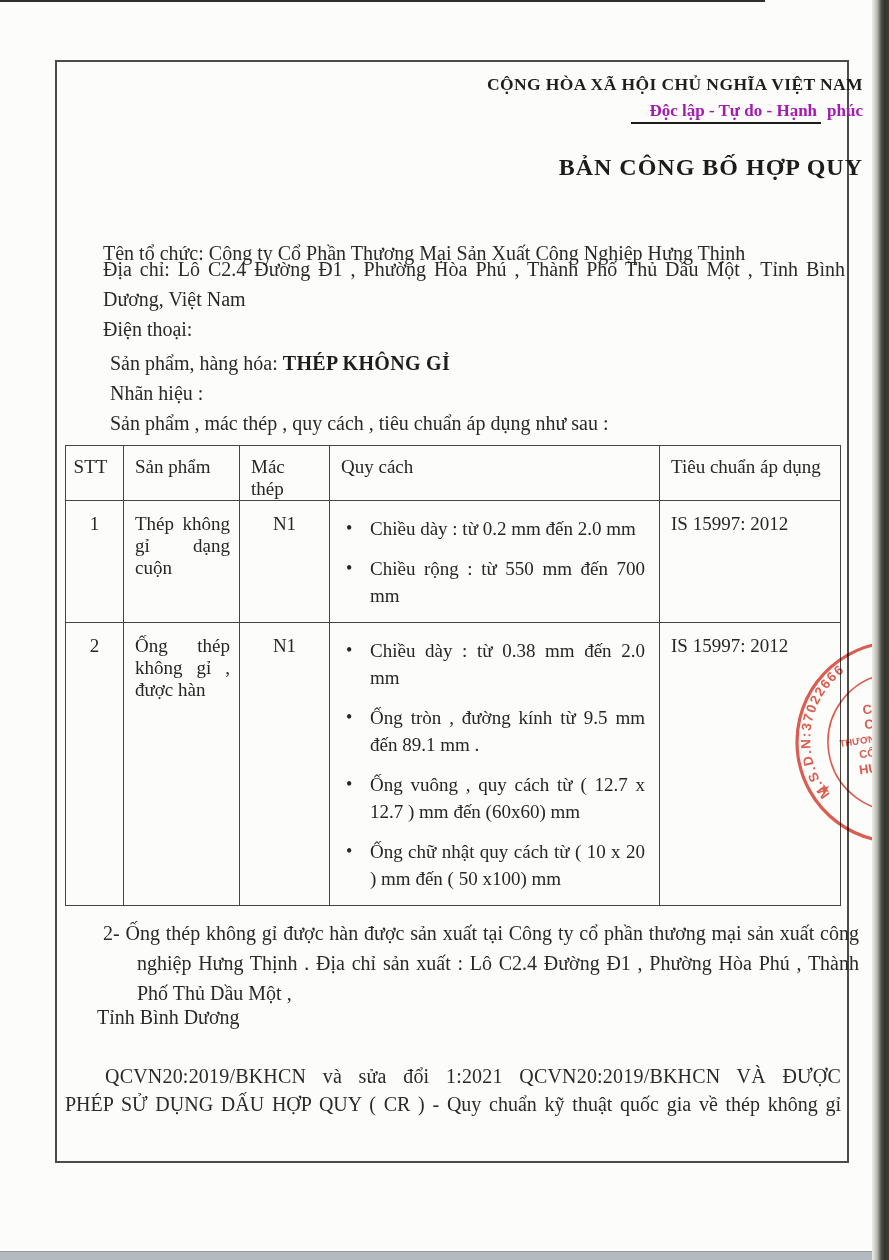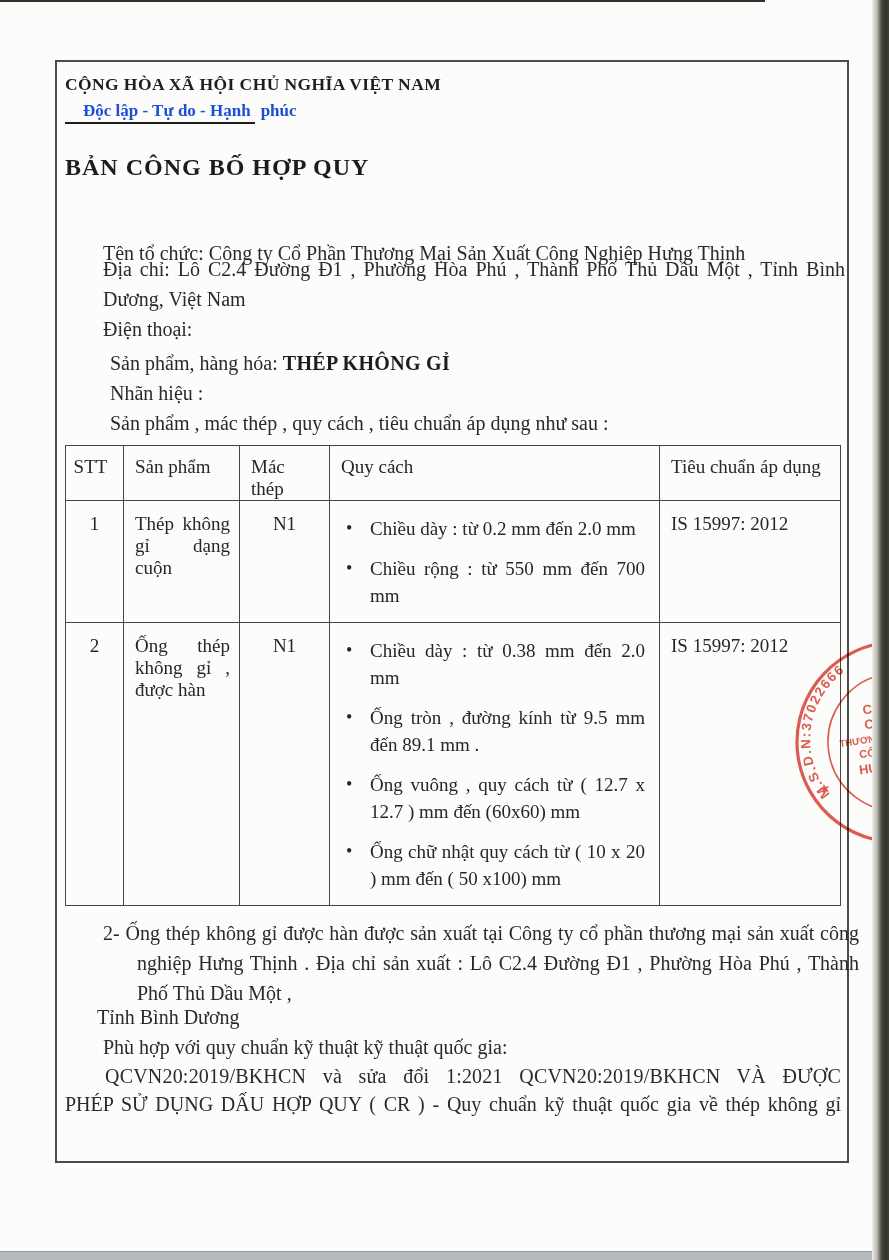--- a/index.html
+++ b/index.html
@@ -25,23 +25,23 @@
   }
   .scan-bottom-band {
     position: absolute; left: 0; top: 1251px; width: 889px; height: 9px;
     background: #b5babf; border-top: 1px solid #93989d; z-index: 25;
   }
   
   .frame {
     position: absolute; left: 55px; top: 60px; width: 794px; height: 1103px;
     border: 2px solid #4c4c4a;
   }
-  .centered { position: absolute; left: 8px; width: 100%; text-align: left; }
+  .centered { position: absolute; left: 16px; width: 100%; text-align: right; }
   .nat-title { top: 12px; font-size: 17.5px; font-weight: bold; letter-spacing: 0.4px; color: #1e1e1e; }
-  .motto { top: 39px; font-size: 17px; font-weight: bold; color: #1d4ed8; }
+  .motto { top: 39px; font-size: 17px; font-weight: bold; color: #a21caf; }
   .motto .underlined { border-bottom: 2.5px solid #1c1c1c; padding: 0 4px 2px 18px; }
   .motto .tail { margin-left: 6px; }
   .doc-title { top: 92px; font-size: 24px; font-weight: bold; letter-spacing: 1px; color: #1c1c1c; }
   .doc-number { top: 129px; font-size: 18.5px; color: #222; }
 
   .bodytext { position: absolute; font-size: 20px; line-height: 30px; color: #2a2a2a; }
   .p-org   { left: 46px; top: 176px; width: 745px; }
   .p-addr  { left: 46px; top: 192px; width: 742px; text-align: justify; }
   .p-phone { left: 46px; top: 252px; }
   .p-prod  { left: 53px; top: 286px; }
@@ -168,21 +168,20 @@
             </ul>
           </td>
           <td class="cell-std">IS 15997: 2012</td>
         </tr>
       </tbody>
     </table>
 
 
     <div class="note n2">2- Ống thép không gỉ được hàn được sản xuất tại Công ty cổ phần thương mại sản xuất công nghiệp Hưng Thịnh . Địa chỉ sản xuất : Lô C2.4 Đường Đ1 , Phường Hòa Phú , Thành Phố Thủ Dầu Một ,</div>
     <div class="note n-province">Tỉnh Bình Dương</div>
-    <div class="note n-conform">Phù hợp với quy chuẩn kỹ thuật kỹ thuật quốc gia:</div>
     <div class="note n-qcvn1">QCVN20:2019/BKHCN và sửa đổi 1:2021 QCVN20:2019/BKHCN VÀ ĐƯỢC</div>
     <div class="note n-qcvn2">PHÉP SỬ DỤNG DẤU HỢP QUY ( CR ) -  Quy chuẩn kỹ thuật quốc gia về thép không gỉ</div>
 
   </div>
 
   <svg class="stamp" viewBox="0 0 220 220">
     <defs>
       <path id="arcTop" d="M 36.4 152.5 A 85 85 0 0 1 136.3 27.2"></path>
       <path id="arcBottom" d="M 25.4 141.1 A 90 90 0 0 0 194.6 141.1"></path>
     </defs>

